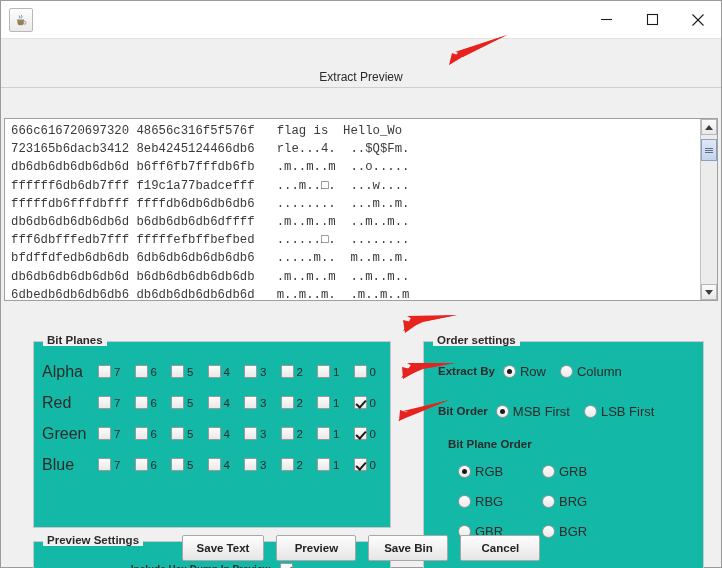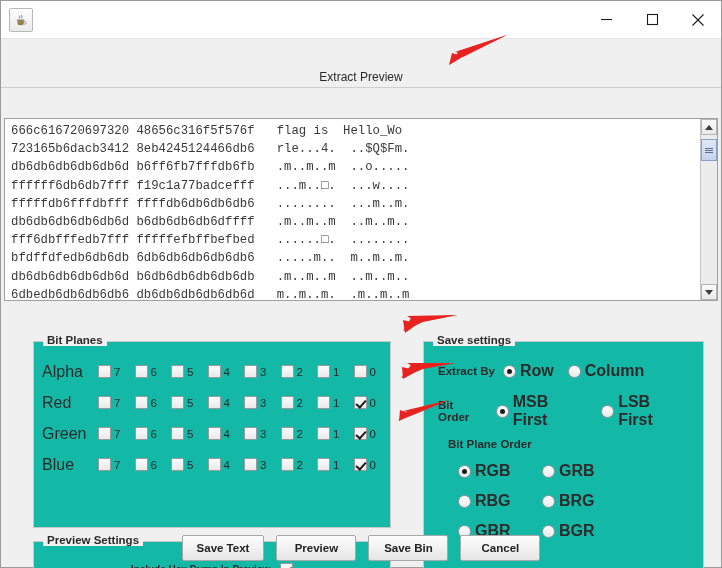--- a/index.html
+++ b/index.html
@@ -199,22 +199,22 @@
     font-weight: bold;
     color: #2b2b2b;
     margin-right: 8px;
   }
   .radio-opt {
     display: flex;
     align-items: center;
     margin-right: 14px;
   }
   .radio-opt .rlabel {
-    font-size: 16px;
-    font-weight: bold;
+    font-size: 13px;
+    font-weight: normal;
     color: #2b2b2b;
     margin-left: 4px;
   }
   .rbtn {
     width: 13px; height: 13px;
     border-radius: 50%;
     border: 1px solid #9a9a9a;
     background: linear-gradient(#fcfcfc, #eaeaea);
     position: relative;
     flex: 0 0 13px;
@@ -503,21 +503,21 @@
             </div>
             <div class="bp-cell">
               <span class="cbox checked"></span>
               <span class="bnum">0</span>
             </div>
           </div>
         </div>
     </div>
 
     <div class="panel" id="panel-order">
-      <div class="legend">Save settings</div>
+      <div class="legend">Order settings</div>
 
       <div style="padding-top:16px;">
         <div class="ord-row">
           <span class="ord-label">Extract By</span>
           <div id="extract-by-opts" style="display:flex;">
               <div class="radio-opt">
                 <span class="rbtn selected"></span>
                 <span class="rlabel">Row</span>
               </div>
               <div class="radio-opt">

